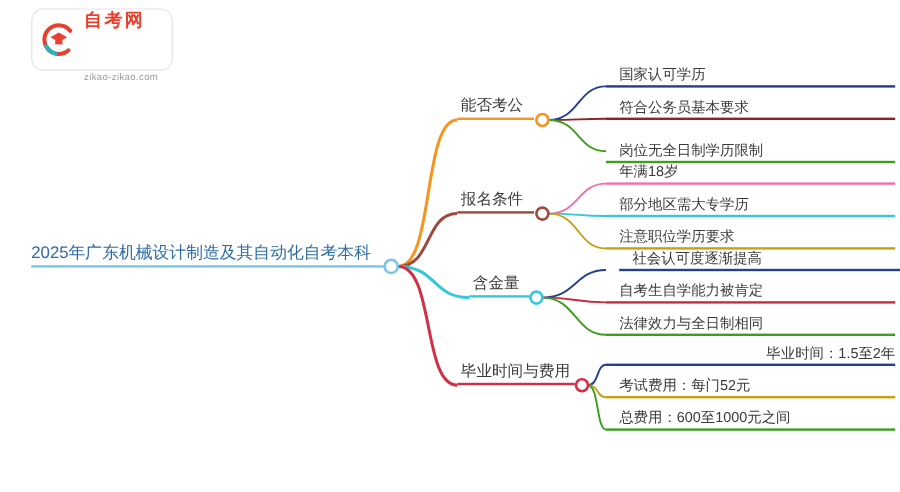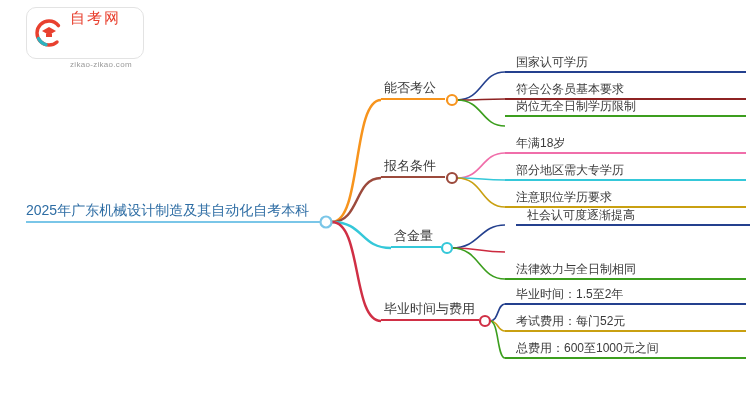--- a/index.html
+++ b/index.html
@@ -7,21 +7,21 @@
   #stage{position:relative;width:750px;height:410px;background:#ffffff;overflow:hidden;}
   #connector-layer{position:absolute;left:0;top:0;width:750px;height:410px;}
   .node{position:absolute;box-sizing:border-box;color:#3a3a3a;white-space:nowrap;}
   .root-node{font-size:14px;font-weight:400;line-height:22px;height:24px;border-bottom:2px solid #7ac6e8;}
   .branch-node{font-size:13px;font-weight:500;line-height:20px;height:22px;border-bottom:2px solid #a3a3a3;padding-left:3px;}
   .leaf-node{font-size:12px;font-weight:400;line-height:18px;height:20px;border-bottom:2px solid #999;padding-left:11px;width:241px;}
   
   .logo-box{position:absolute;left:26px;top:7px;width:118px;height:52px;border:1px solid #e3e3e3;border-radius:10px;display:flex;align-items:center;box-sizing:border-box;background:#fff;}
   .logo-icon{margin-left:7px;flex:0 0 auto;}
   .logo-texts{margin-left:6px;display:flex;flex-direction:column;}
-  .logo-title{font-size:15px;font-weight:normal;letter-spacing:2px;line-height:18px;margin-top:12px;}
+  .logo-title{font-size:15px;font-weight:bold;letter-spacing:2px;line-height:18px;margin-top:12px;}
   .logo-sub{font-size:8px;color:#9a9a9a;line-height:10px;letter-spacing:0.3px;margin-top:33px;}
 </style>
 </head>
 <body>
 
 <div id="stage">
 
   <svg id="connector-layer" width="750" height="410" viewBox="0 0 750 410">
 
     <path fill="none" stroke-width="2.5" d="M332,222 C362,222 352,100 381,100" stroke="#f7941d"></path>
@@ -67,26 +67,27 @@
 
   <div class="node root-node" style="left: 26px; top: 199px; width: 294px; color: rgb(46, 109, 164); border-bottom-color: rgb(122, 198, 232);">2025年广东机械设计制造及其自动化自考本科</div>
 
   <div class="node branch-node" style="left: 381px; top: 78px; width: 64px; border-bottom-color: rgb(247, 148, 29);">能否考公</div>
   <div class="node branch-node" style="left: 381px; top: 156px; width: 64px; border-bottom-color: rgb(156, 74, 60);">报名条件</div>
   <div class="node branch-node" style="left: 391px; top: 226px; width: 50px; border-bottom-color: rgb(53, 200, 217);">含金量</div>
   <div class="node branch-node" style="left: 381px; top: 299px; width: 98px; border-bottom-color: rgb(208, 47, 69);">毕业时间与费用</div>
 
   <div class="node leaf-node" style="left: 505px; top: 53px; border-bottom-color: rgb(36, 64, 142);">国家认可学历</div>
   <div class="node leaf-node" style="left: 505px; top: 80px; border-bottom-color: rgb(142, 35, 35);">符合公务员基本要求</div>
-  <div class="node leaf-node" style="left: 505px; top: 97px; border-bottom-color: rgb(60, 158, 30);">岗位无全日制学历限制</div>
+  <div class="node leaf-node" style="left: 505px; top: 116px; border-bottom-color: rgb(60, 158, 30);">岗位无全日制学历限制</div>
 
   <div class="node leaf-node" style="left: 505px; top: 134px; border-bottom-color: rgb(240, 110, 170);">年满18岁</div>
   <div class="node leaf-node" style="left: 505px; top: 188px; border-bottom-color: rgb(201, 160, 17);">注意职位学历要求</div>
   <div class="node leaf-node" style="left: 505px; top: 161px; border-bottom-color: rgb(53, 200, 217);">部分地区需大专学历</div>
 
   <div class="node leaf-node" style="left: 516px; top: 206px; border-bottom-color: rgb(36, 64, 142);">社会认可度逐渐提高</div>
+  <div class="node leaf-node" style="left: 505px; top: 233px; border-bottom-color: rgb(204, 42, 63);">自考生自学能力被肯定</div>
   <div class="node leaf-node" style="left: 505px; top: 260px; border-bottom-color: rgb(60, 158, 30);">法律效力与全日制相同</div>
 
-  <div class="node leaf-node" style="left: 505px; top: 285px; border-bottom-color: rgb(36, 64, 142);">毕业时间：1.5至2年</div>
+  <div class="node leaf-node" style="left: 505px; top: 285px; border-bottom-color: rgb(36, 64, 142); text-align: right;">毕业时间：1.5至2年</div>
   <div class="node leaf-node" style="left: 505px; top: 312px; border-bottom-color: rgb(201, 160, 17);">考试费用：每门52元</div>
   <div class="node leaf-node" style="left: 505px; top: 339px; border-bottom-color: rgb(60, 158, 30);">总费用：600至1000元之间</div>
 
 </div>
 
 </body></html>

